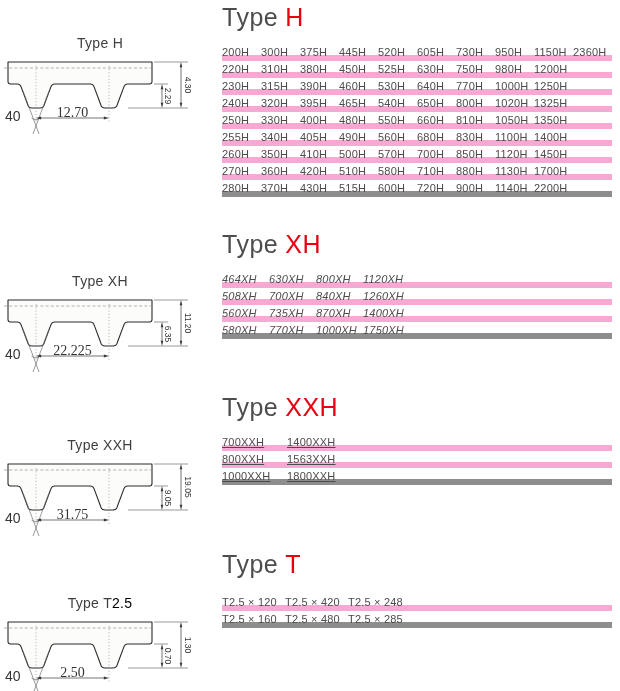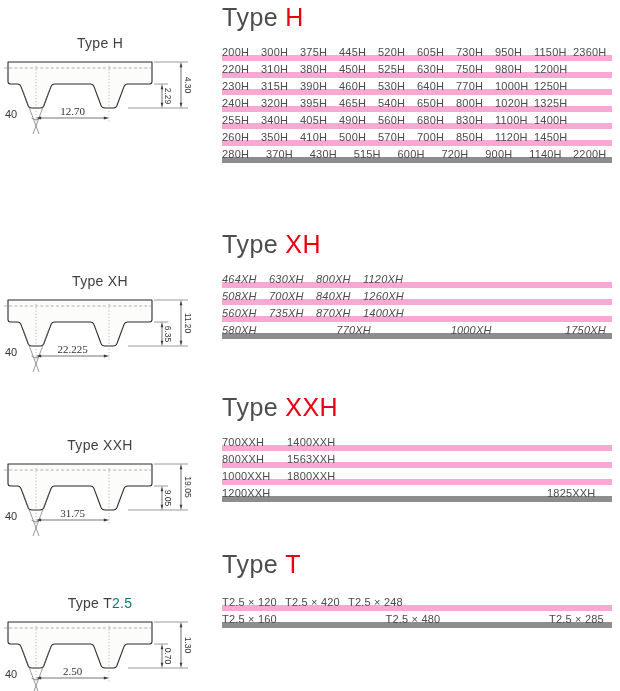--- a/index.html
+++ b/index.html
@@ -9,48 +9,48 @@
     position:relative; width:620px; height:691px; background:#fff; overflow:hidden;
   }
 
   
   .dblock { position:absolute; left:2px; width:196px; }
   .dblock.pos-h   { top:34px; }
   .dblock.pos-xh  { top:272px; }
   .dblock.pos-xxh { top:436px; }
   .dblock.pos-t   { top:594px; }
   .dtitle { text-align:center; font-size:14px; letter-spacing:0.3px; color:#3f3f3f; height:18px; line-height:18px; margin-bottom:4px; }
-  .dtitle .accent { color:#0f766e;margin-top:20px; }
+  .dtitle .accent { color:#000000;margin-top:20px; }
   .belt-wrap { position:relative; width:196px; height:104px; }
   .belt-wrap svg { position:absolute; left:0; top:0; }
-  .dim-label { position:absolute; font-size:11px; color:#343434; white-space:nowrap; }
+  .dim-label { position:absolute; font-size:14px; color:#343434; white-space:nowrap; }
   .pitch-label { left:34px; top:49px; width:73px; text-align:center;font-family:Liberation Serif, serif; }
   .angle-label { left:3px; top:52px; }
   .vlabel { position:absolute; font-size:8.5px; color:#343434; white-space:nowrap;
             transform:translate(-50%,-50%) rotate(90deg); }
   .vlabel.inner { left:166px; top:40px; }
   .vlabel.outer { left:186px; top:29px; }
 
   
   .sec-head { position:absolute; left:222px; font-size:25px; letter-spacing:0.5px; color:#4d4d4d; height:32px; line-height:32px; }
   .sec-head .prefix { margin-right:7px;text-align:center; }
   .sec-head .code { color:#e60012; }
   .sec-head.pos-h   { top:1px; }
   .sec-head.pos-xh  { top:228px; }
   .sec-head.pos-xxh { top:391px; }
   .sec-head.pos-t   { top:548px; }
 
   
   .ptable { position:absolute; left:222px; width:390px; }
   .ptable.pos-h   { top:44px; }
   .ptable.pos-xh  { top:271px; }
-  .ptable.pos-xxh { top:434px; }
+  .ptable.pos-xxh { top:434px;text-decoration:underline; }
   .ptable.pos-t   { top:594px; }
   .trow { display:flex; height:17px; line-height:16px; border-bottom:6px solid #f9a8d4; }
-  .trow:last-child { border-bottom-color:#8d8d8d;justify-content:space-between; }
+  .trow:last-child { border-bottom-color:#8d8d8d; }
   .tcell { flex:0 0 auto; font-size:11px; letter-spacing:0.2px; color:#4b4b4b; white-space:nowrap; }
   .cols-h   .tcell { width:39px; }
   .cols-xh  .tcell { width:47px;font-style:italic; }
   .cols-xxh .tcell { width:65px; }
   .cols-t   .tcell { width:63px; }
 </style>
 </head>
 <body>
 
 <div id="page">
@@ -202,20 +202,31 @@
         <span class="tcell">320H</span>
         <span class="tcell">395H</span>
         <span class="tcell">465H</span>
         <span class="tcell">540H</span>
         <span class="tcell">650H</span>
         <span class="tcell">800H</span>
         <span class="tcell">1020H</span>
         <span class="tcell">1325H</span>
       </div>
       <div class="trow">
+        <span class="tcell">250H</span>
+        <span class="tcell">330H</span>
+        <span class="tcell">400H</span>
+        <span class="tcell">480H</span>
+        <span class="tcell">550H</span>
+        <span class="tcell">660H</span>
+        <span class="tcell">810H</span>
+        <span class="tcell">1050H</span>
+        <span class="tcell">1350H</span>
+      </div>
+      <div class="trow">
         <span class="tcell">255H</span>
         <span class="tcell">340H</span>
         <span class="tcell">405H</span>
         <span class="tcell">490H</span>
         <span class="tcell">560H</span>
         <span class="tcell">680H</span>
         <span class="tcell">830H</span>
         <span class="tcell">1100H</span>
         <span class="tcell">1400H</span>
       </div>
@@ -224,20 +235,31 @@
         <span class="tcell">350H</span>
         <span class="tcell">410H</span>
         <span class="tcell">500H</span>
         <span class="tcell">570H</span>
         <span class="tcell">700H</span>
         <span class="tcell">850H</span>
         <span class="tcell">1120H</span>
         <span class="tcell">1450H</span>
       </div>
       <div class="trow">
+        <span class="tcell">270H</span>
+        <span class="tcell">360H</span>
+        <span class="tcell">420H</span>
+        <span class="tcell">510H</span>
+        <span class="tcell">580H</span>
+        <span class="tcell">710H</span>
+        <span class="tcell">880H</span>
+        <span class="tcell">1130H</span>
+        <span class="tcell">1700H</span>
+      </div>
+      <div class="trow">
         <span class="tcell">280H</span>
         <span class="tcell">370H</span>
         <span class="tcell">430H</span>
         <span class="tcell">515H</span>
         <span class="tcell">600H</span>
         <span class="tcell">720H</span>
         <span class="tcell">900H</span>
         <span class="tcell">1140H</span>
         <span class="tcell">2200H</span>
       </div>
@@ -282,24 +304,20 @@
         <span class="tcell">1400XXH</span>
       </div>
       <div class="trow">
         <span class="tcell">800XXH</span>
         <span class="tcell">1563XXH</span>
       </div>
       <div class="trow">
         <span class="tcell">1000XXH</span>
         <span class="tcell">1800XXH</span>
       </div>
-      <div class="trow">
-        <span class="tcell">1200XXH</span>
-        <span class="tcell">1825XXH</span>
-      </div>
     </div>
 
   <div class="sec-head pos-t">
     <span class="prefix">Type</span><span class="code">T</span>
   </div>
   <div class="ptable cols-t pos-t">
       <div class="trow">
         <span class="tcell">T2.5 × 120</span>
         <span class="tcell">T2.5 × 420</span>
         <span class="tcell">T2.5 × 248</span>

